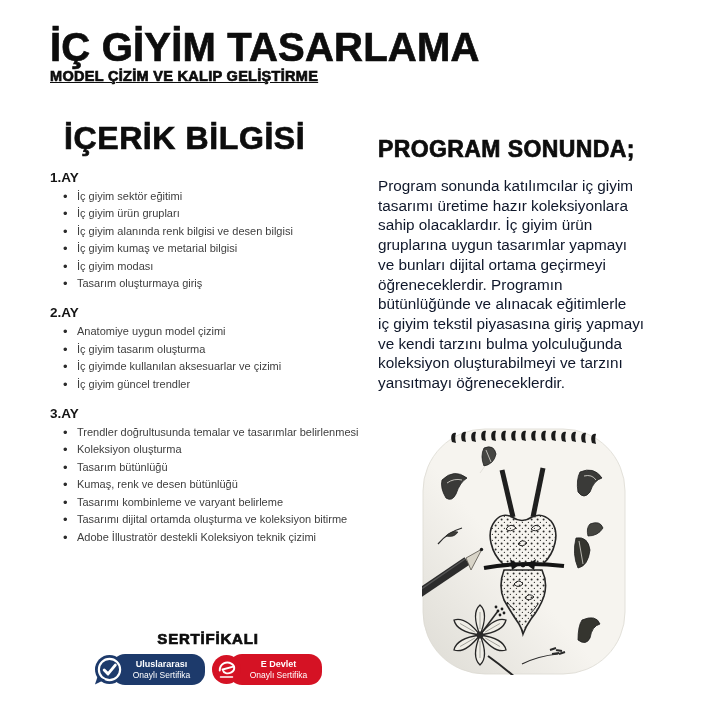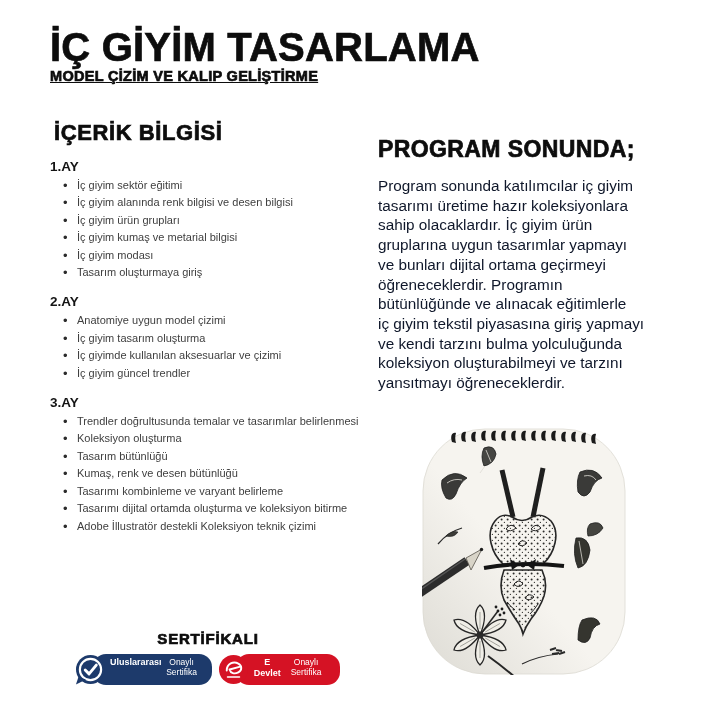--- a/index.html
+++ b/index.html
@@ -20,21 +20,21 @@
     font-size: 40px; line-height: 1.05; letter-spacing: 0.2px;
     color: #0d0d0d;
   }
   .subtitle {
     font-size: 14.5px; letter-spacing: 0.3px; color: #0d0d0d; text-decoration: underline;
   }
 
   
   .left-col { left: 50px; top: 120px; width: 334px; }
   .content-heading {
-    font-size: 22px; letter-spacing: 0.6px; margin-left: 4px; color: #0d0d0d;
+    font-size: 32px; letter-spacing: 0.6px; margin-left: 14px; color: #0d0d0d;
   }
   .month-section { margin-top: 13px; }
   .month-label { font-size: 13.5px; font-weight: bold; color: #141414; margin-bottom: 3px; }
   ul.bullets { list-style: none; margin: 0; padding: 0 0 0 13px; width: 312px; }
   ul.bullets li {
     position: relative; padding-left: 14px;
     font-size: 11px; line-height: 17.4px; color: #3e3e3e;
   }
   ul.bullets li::before {
     content: "\2022"; position: absolute; left: 0; top: 0;
@@ -56,21 +56,21 @@
   .badge-circle.navy::after {
     content: ""; position: absolute; left: 1px; bottom: -2px;
     width: 0; height: 0;
     border-left: 8px solid var(--navy);
     border-bottom: 8px solid transparent;
     transform: rotate(18deg);
   }
   .badge-pill {
     margin-left: -12px; padding: 3px 10px 3px 17px;
     min-width: 66px; height: 25px; border-radius: 13px;
-    display: flex; flex-direction: row; justify-content: center;
+    display: flex; flex-direction: column; justify-content: center;
     color: #fff; text-align: center;
   }
   .badge-pill.navy { background: var(--navy); }
   .badge-pill.red  { background: var(--red); }
   .badge-line1 { font-size: 9px; font-weight: bold; line-height: 11px; }
   .badge-line2 { font-size: 8.5px; line-height: 10px; }
 
   
   .right-col { left: 378px; top: 136px; width: 322px; }
   .program-heading { font-size: 23px; letter-spacing: 0.4px; color: #0d0d0d; }
@@ -91,22 +91,22 @@
 </div>
 
 <div class="abs left-col">
   <div class="content-heading xbold">İÇERİK BİLGİSİ</div>
 
   <div class="month-section">
     <div class="month-label">1.AY</div>
     <ul class="bullets">
 
     <li>İç giyim sektör eğitimi</li>
+        <li>İç giyim ürün grupları</li>
         <li>İç giyim alanında renk bilgisi ve desen bilgisi</li>
-        <li>İç giyim ürün grupları</li>
         <li>İç giyim kumaş ve metarial bilgisi</li>
         <li>İç giyim modası</li>
         <li>Tasarım oluşturmaya giriş</li>
       </ul>
   </div>
 
   <div class="month-section">
     <div class="month-label">2.AY</div>
     <ul class="bullets">
 

